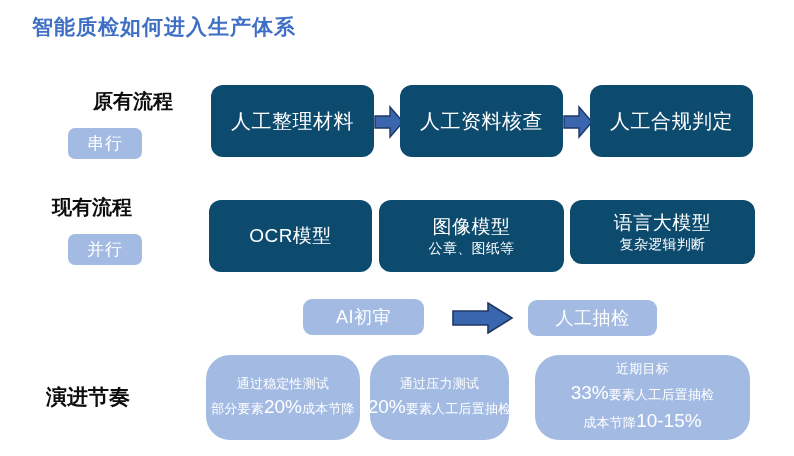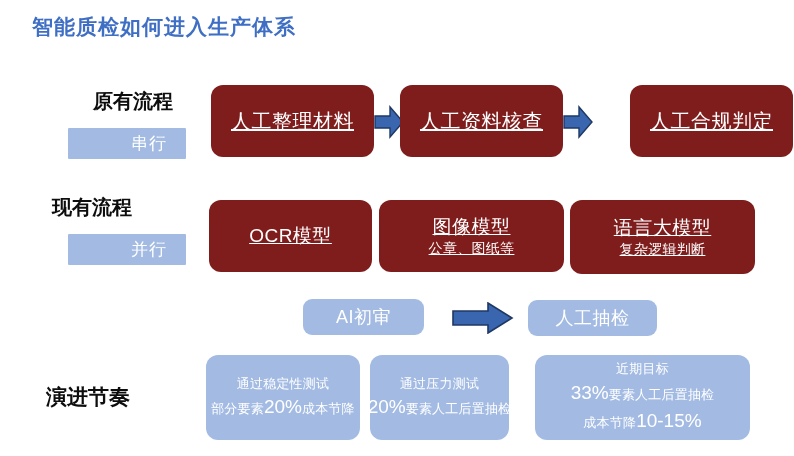--- a/index.html
+++ b/index.html
@@ -43,70 +43,68 @@
     text-align: center;
   }
   .row-label-1 { left: 52px; top: 88px; margin-left: 41px; }
   .row-label-2 { left: 52px; top: 194px; }
   .row-label-3 { left: 46px; top: 383px; font-size: 21px; }
 
   
   .row-badge {
     position: absolute;
     background: #A3BBE3;
-    border-radius: 1px;
+    border-radius: 7px;
     color: #ffffff;
     font-size: 17px;
     display: flex;
     align-items: center;
     justify-content: center;
     letter-spacing: 1px;
-    padding-left: 44px;
   }
   .badge-1 { left: 68px; top: 128px; width: 74px; height: 31px; }
   .badge-2 { left: 68px; top: 234px; width: 74px; height: 31px; }
 
   
   .flow-box {
     position: absolute;
-    background: #7f1d1d;
+    background: #0c4a6e;
     border-radius: 12px;
     color: #ffffff;
     display: flex;
     flex-direction: column;
     align-items: center;
     justify-content: center;
     text-align: center;
     box-sizing: border-box;
-    text-decoration: underline;
   }
   .flow-box .line-main {
     font-size: 19px;
     line-height: 1.25;
     letter-spacing: 0.5px;
     white-space: nowrap;
   }
   .flow-box .line-sub {
     font-size: 14px;
     line-height: 1.3;
     letter-spacing: 0.3px;
     white-space: nowrap;
     margin-top: 1px;
   }
 
   
   .r1b1 { left: 211px; top: 85px; width: 163px; height: 72px; }
   .r1b2 { left: 400px; top: 85px; width: 163px; height: 72px; }
-  .r1b3 { left: 590px; top: 85px; width: 163px; height: 72px; margin-left: 40px; }
+  .r1b3 { left: 590px; top: 85px; width: 163px; height: 72px; }
   .r1b1 .line-main, .r1b2 .line-main, .r1b3 .line-main { font-size: 20px; }
 
   
   .r2b1 { left: 209px; top: 200px; width: 163px; height: 72px; }
   .r2b2 { left: 379px; top: 200px; width: 185px; height: 72px; }
-  .r2b3 { left: 570px; top: 200px; width: 185px; height: 74px; }
+  .r2b3 { left: 570px; top: 200px; width: 185px; height: 64px; }
 
   
   .midbox {
     position: absolute;
     background: #A3BBE3;
     border-radius: 9px;
     color: #ffffff;
     display: flex;
     align-items: center;
     justify-content: center;
@@ -114,21 +112,21 @@
     letter-spacing: 0.5px;
     white-space: nowrap;
   }
   .mid1 { left: 303px; top: 299px; width: 121px; height: 36px; }
   .mid2 { left: 528px; top: 300px; width: 129px; height: 36px; }
 
   
   .r3box {
     position: absolute;
     background: #A3BBE3;
-    border-radius: 12px;
+    border-radius: 24px;
     color: #ffffff;
     display: flex;
     flex-direction: column;
     align-items: center;
     justify-content: center;
     text-align: center;
     box-sizing: border-box;
     padding: 4px 6px;
   }
   .r3box .l {

